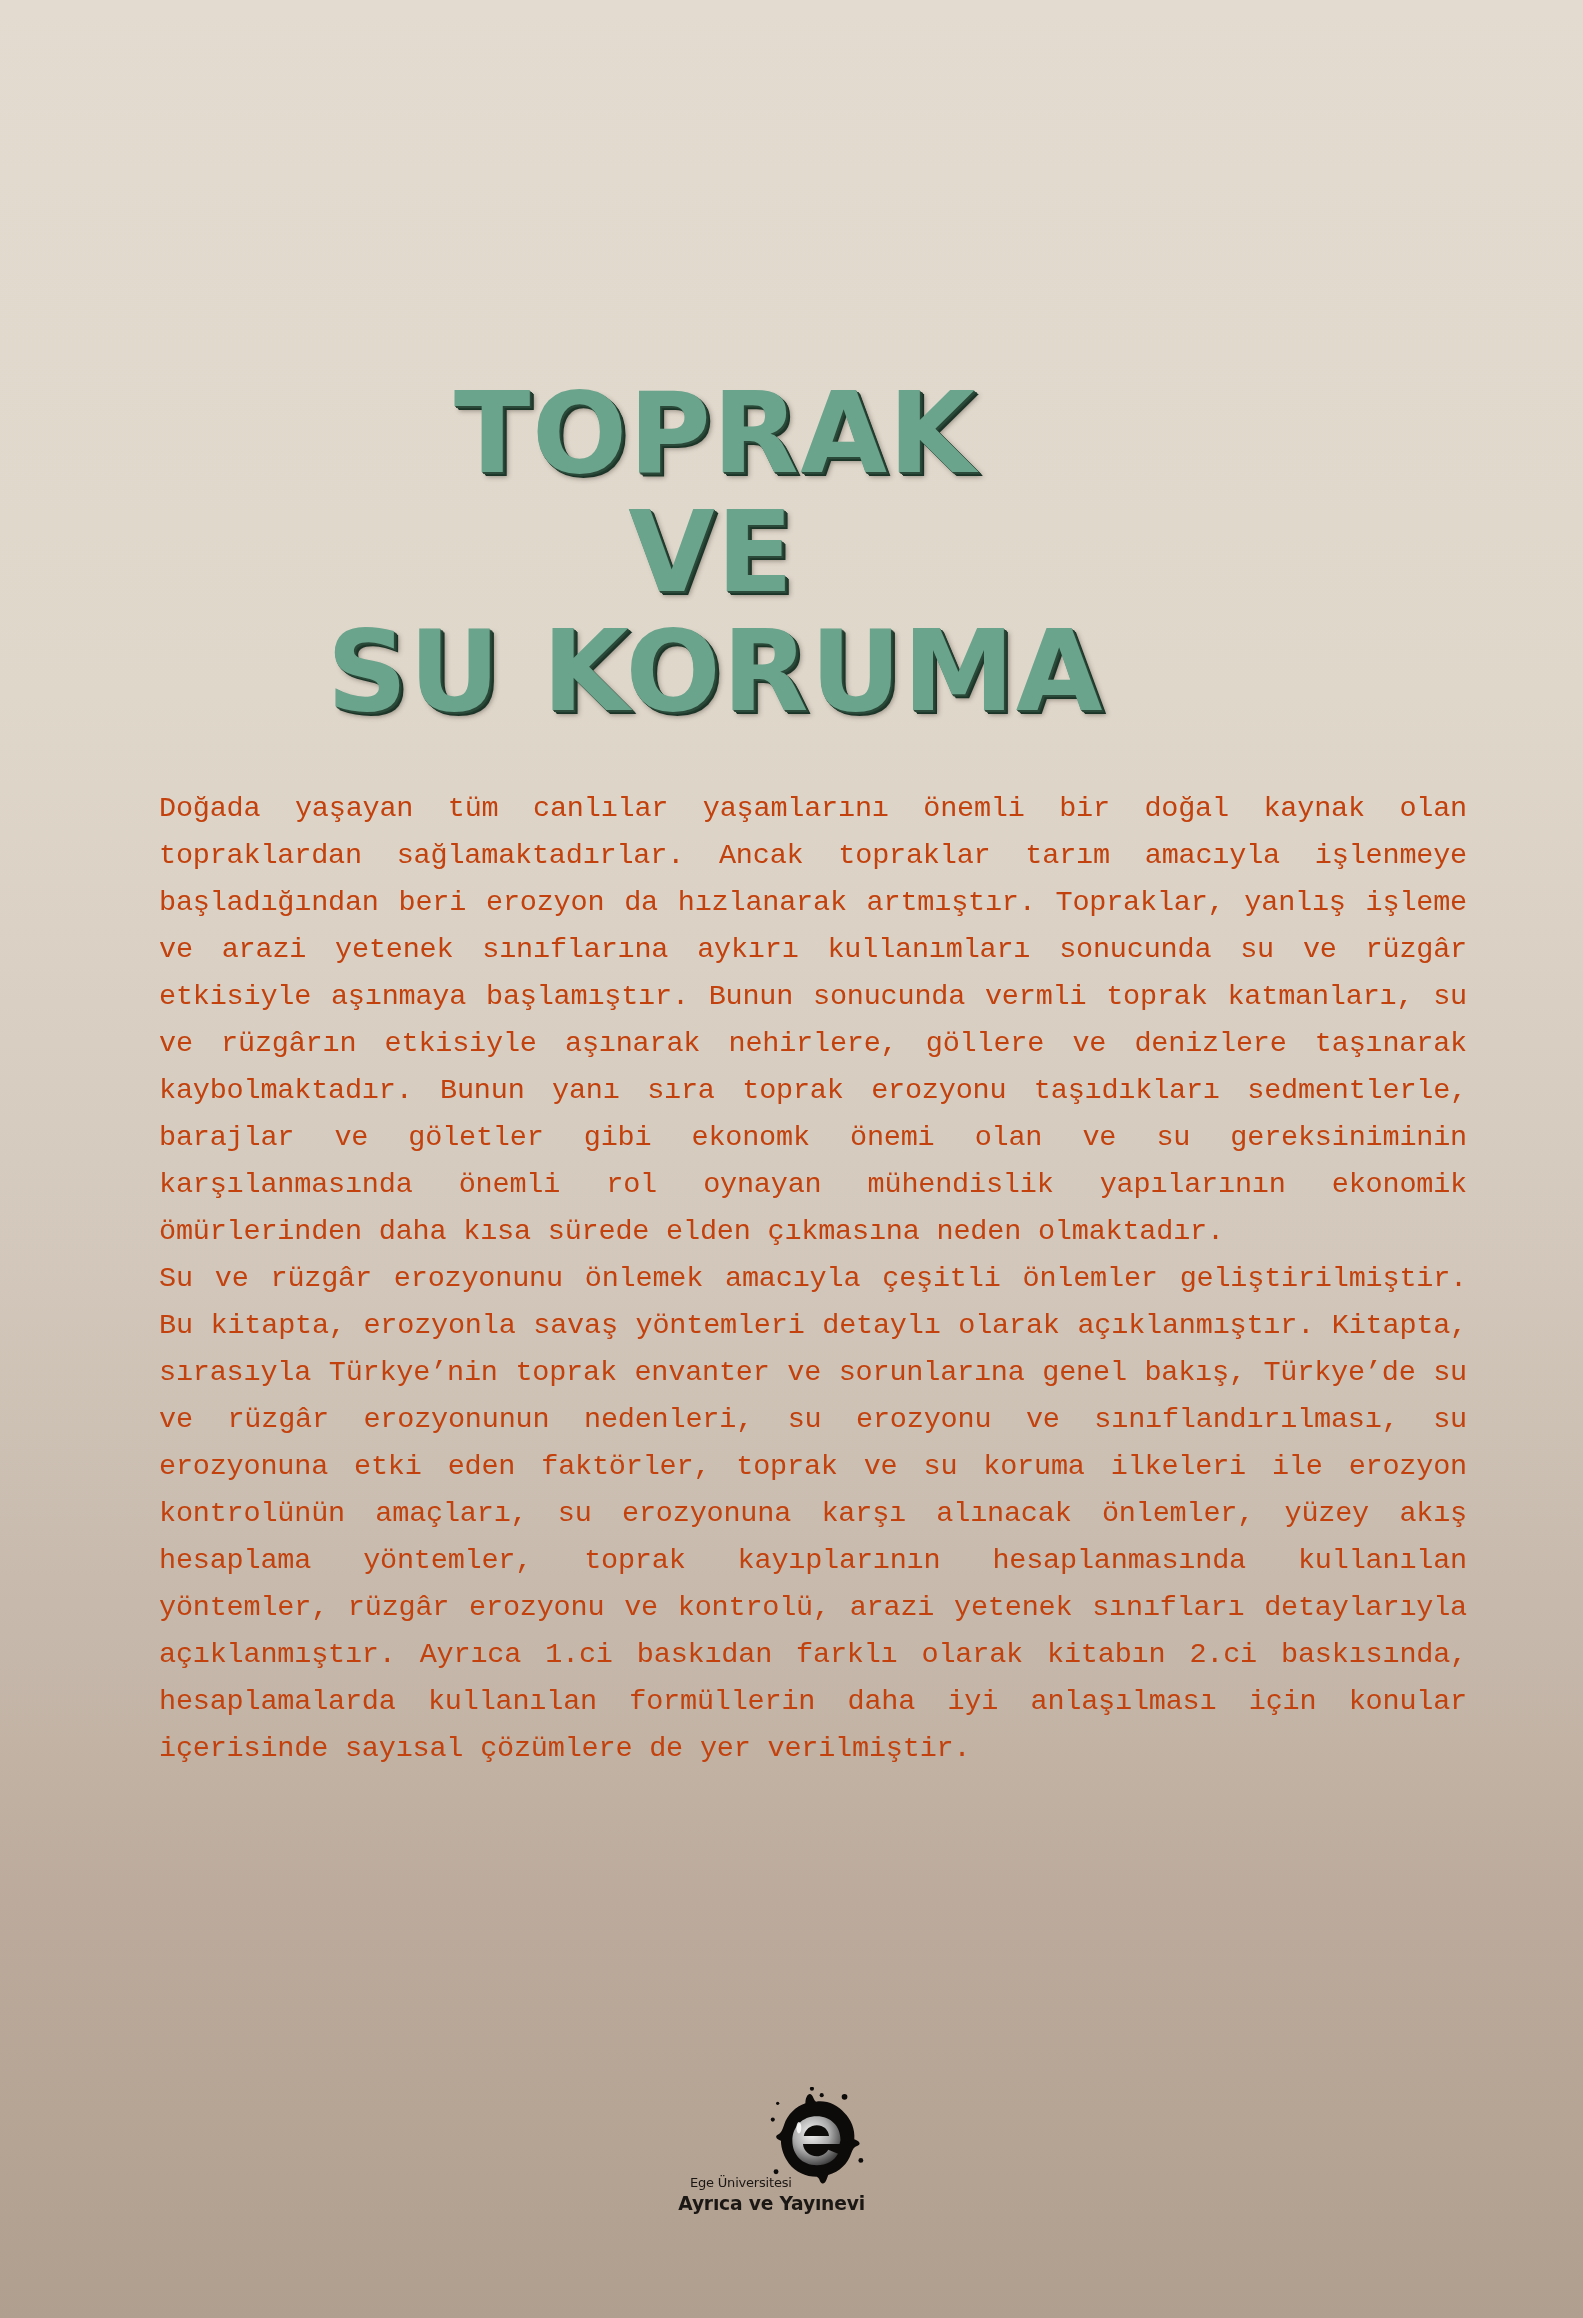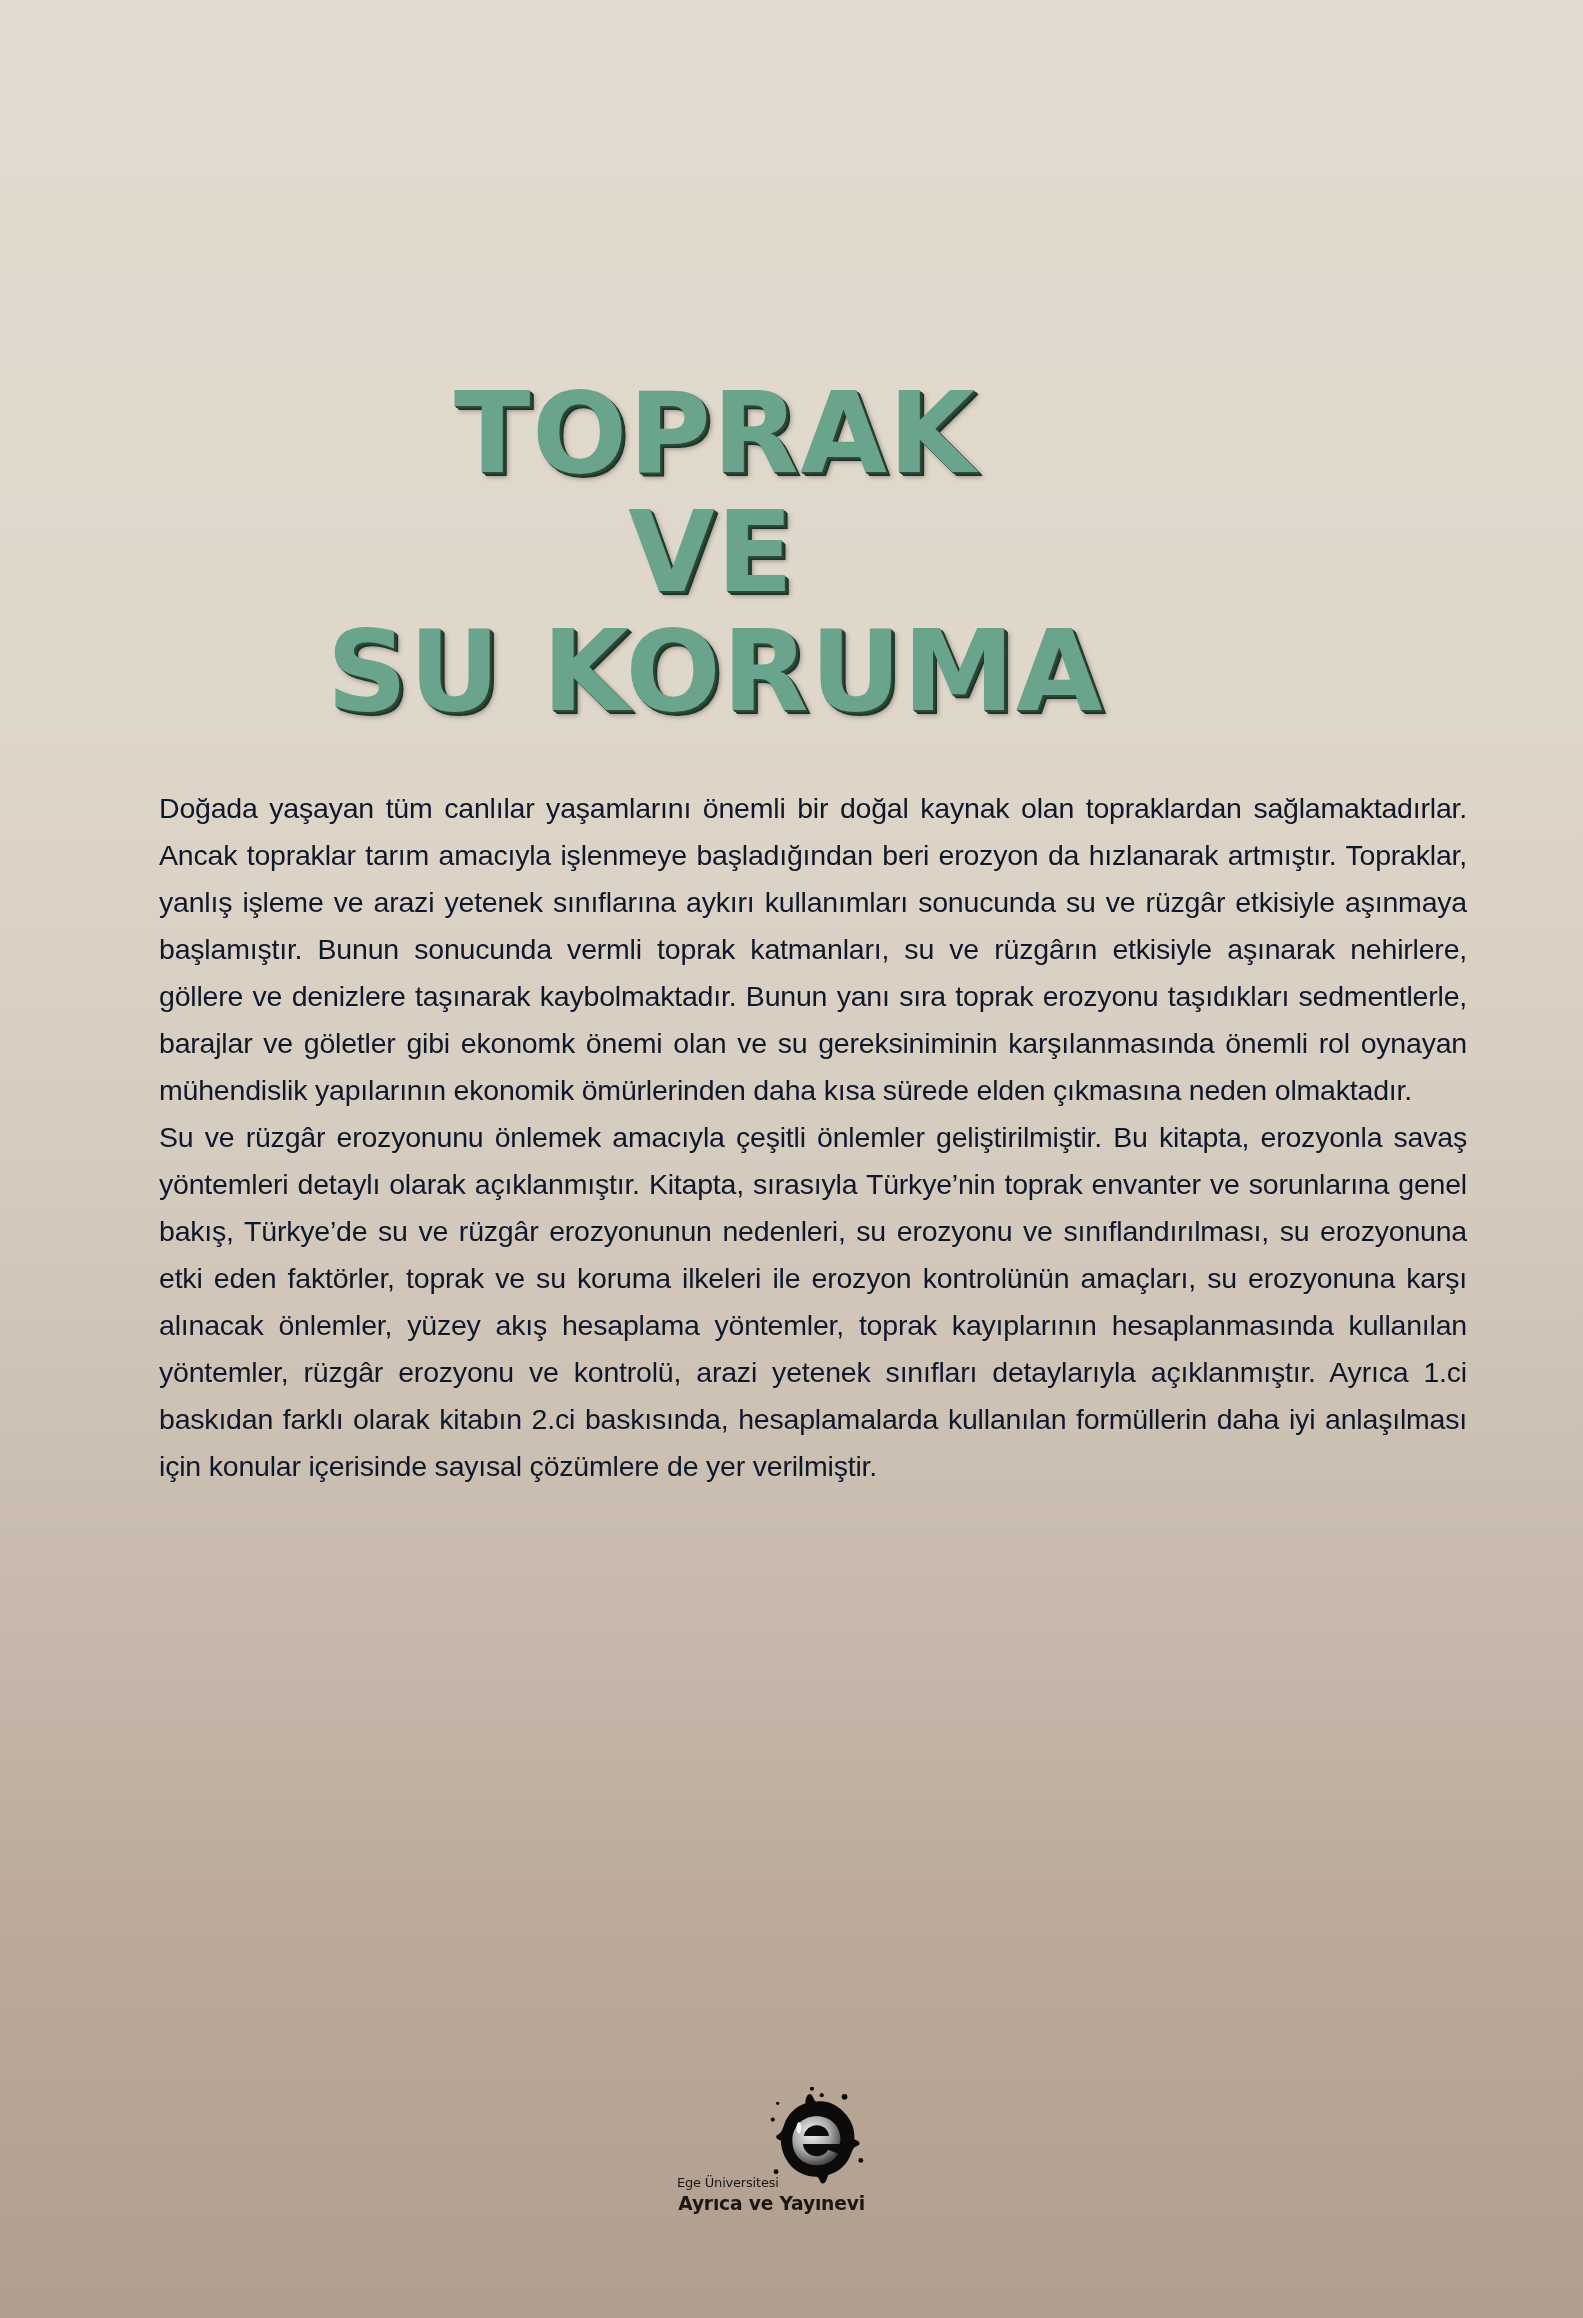--- a/index.html
+++ b/index.html
@@ -22,37 +22,37 @@
     letter-spacing: 1.6px;
     text-shadow:
       0.8px 0.8px 0 #2b4a3a, 1.6px 1.6px 0 #2b4a3a, 2.4px 2.4px 0 #243f31, 3.3px 3.3px 0 #1f3a2c,
       4.1px 4.1px 0 #1c3327, 4.9px 4.9px 4.9px rgba(60,50,40,0.45);
   }
   .title-line.l1 { margin-left: -8.1px; }
   .title-line.l2 { margin-left: -16.3px; }
   .title-line.l3 { margin-left: -8.1px; }
   .body-text {
     position: absolute; left: 159px; top: 785px; width: 1308px;
-    color: #0f172a;
-    font-family: Liberation Sans, sans-serif;
+    color: #c2410c;
+    font-family: Liberation Mono, monospace;
     font-size: 28.5px;
     line-height: 47px;
     text-align: justify;
     hyphens: manual;
     letter-spacing: -0.2px;
   }
   .body-text p { margin: 0; }
   .logo {
     position: absolute; left: 675px; top: 2087px; width: 212px; height: 146px;
   }
   .logo-mark {
     position: absolute; left: 88px; top: 0px; width: 106px; height: 106px;
   }
   .logo-line1 {
-    position: absolute; left: 2px; top: 88px;
+    position: absolute; left: 15px; top: 88px;
     font-family: "DejaVu Sans", sans-serif; font-size: 13px; color: #1b1714;
     white-space: nowrap; letter-spacing: -0.2px;
   }
   .logo-line2 {
     position: absolute; left: 3.3px; top: 106px;
     font-family: "DejaVu Sans", sans-serif; font-size: 18.7px; font-weight: bold; color: #1b1714;
     white-space: nowrap; letter-spacing: -0.2px;
   }
 </style>
 </head>

